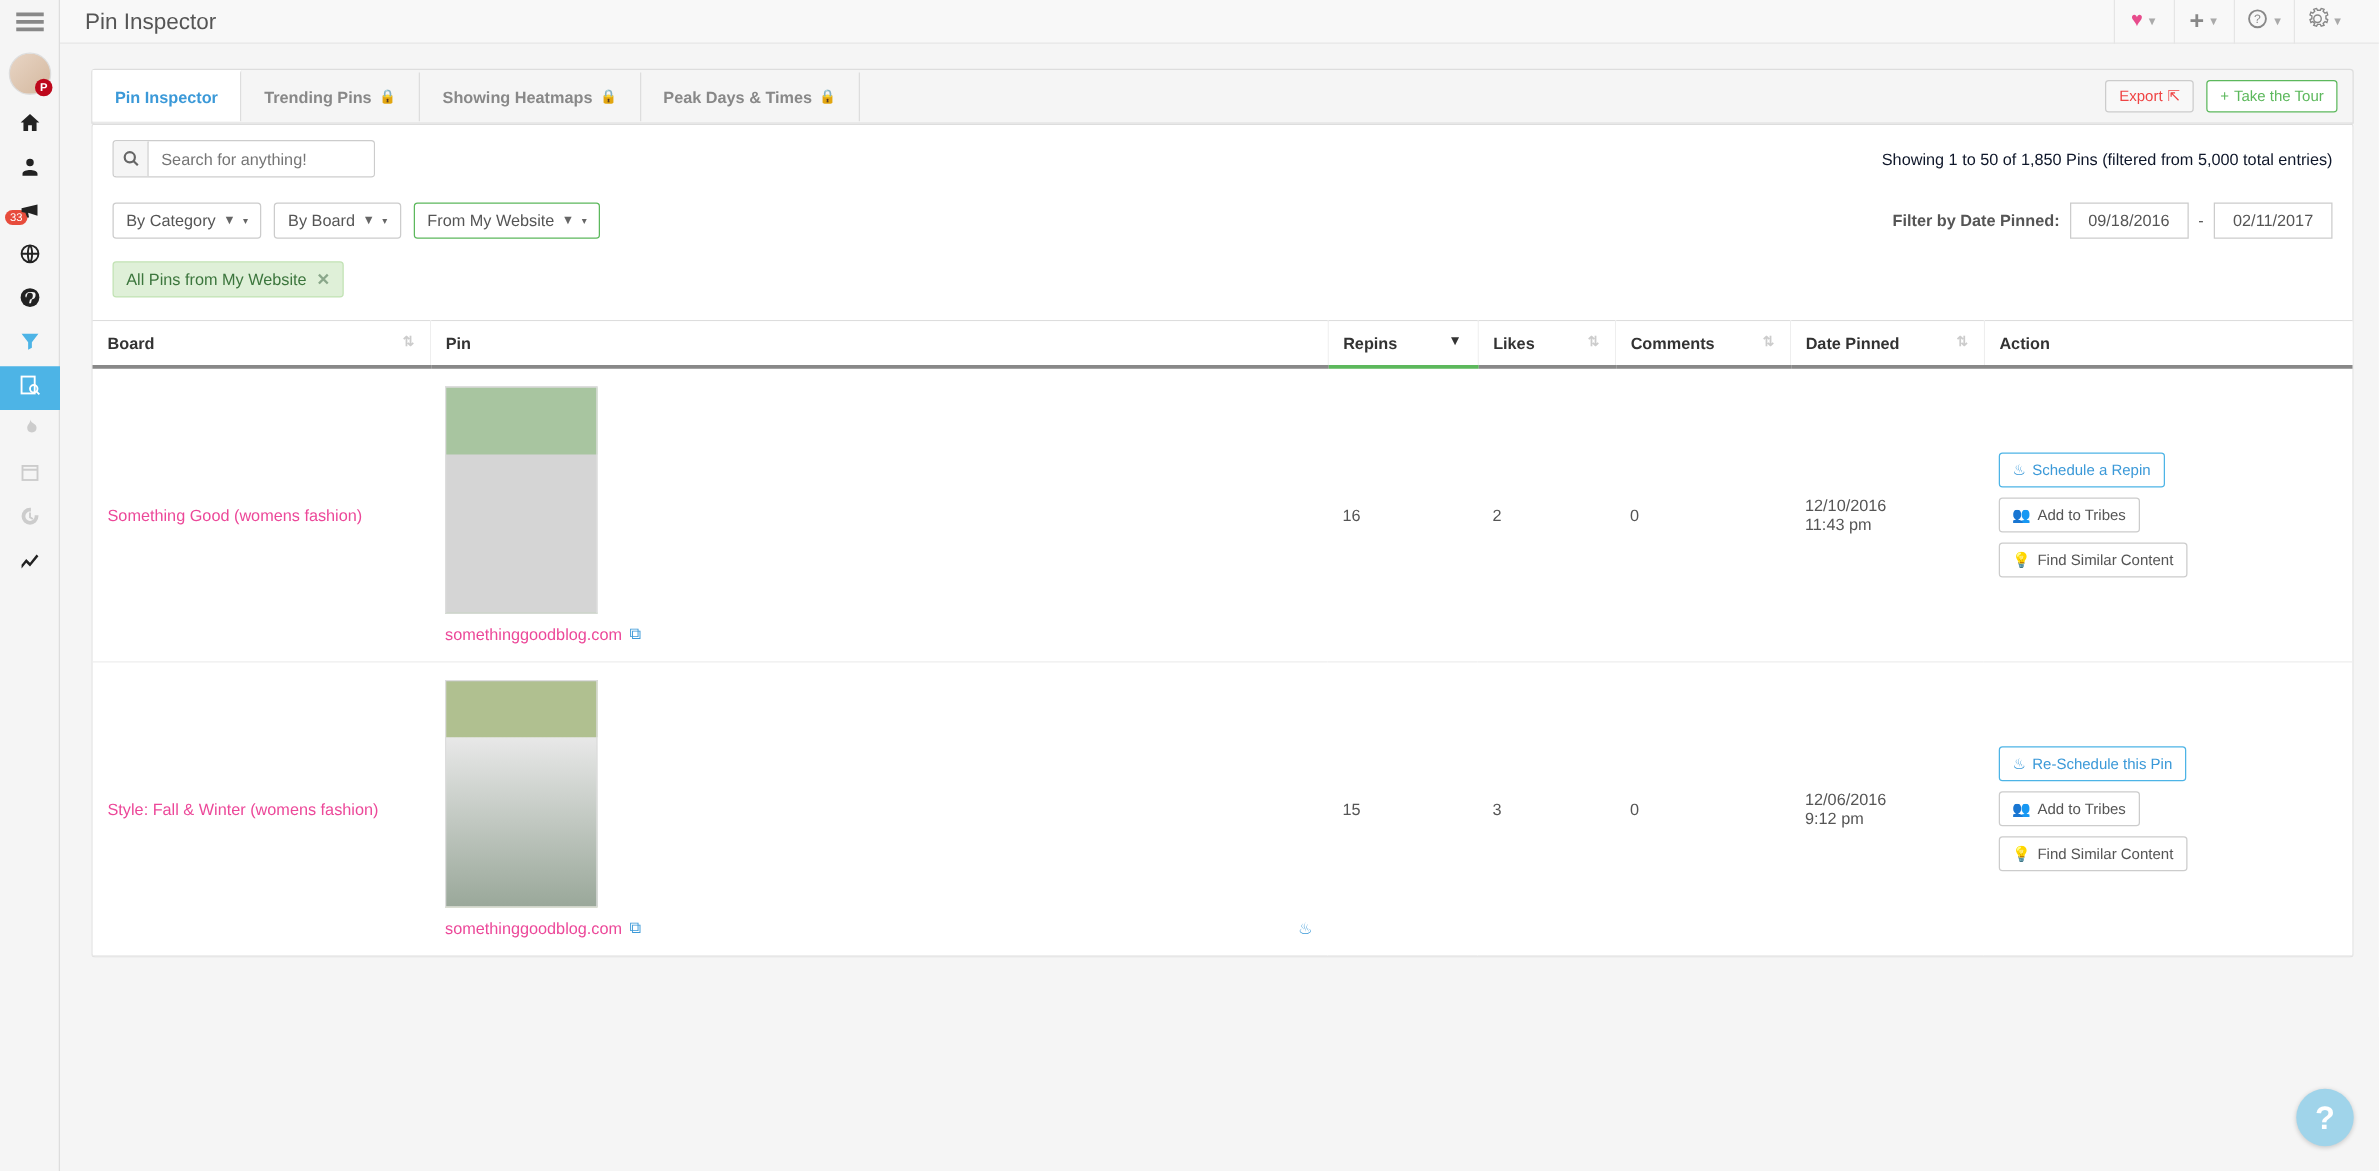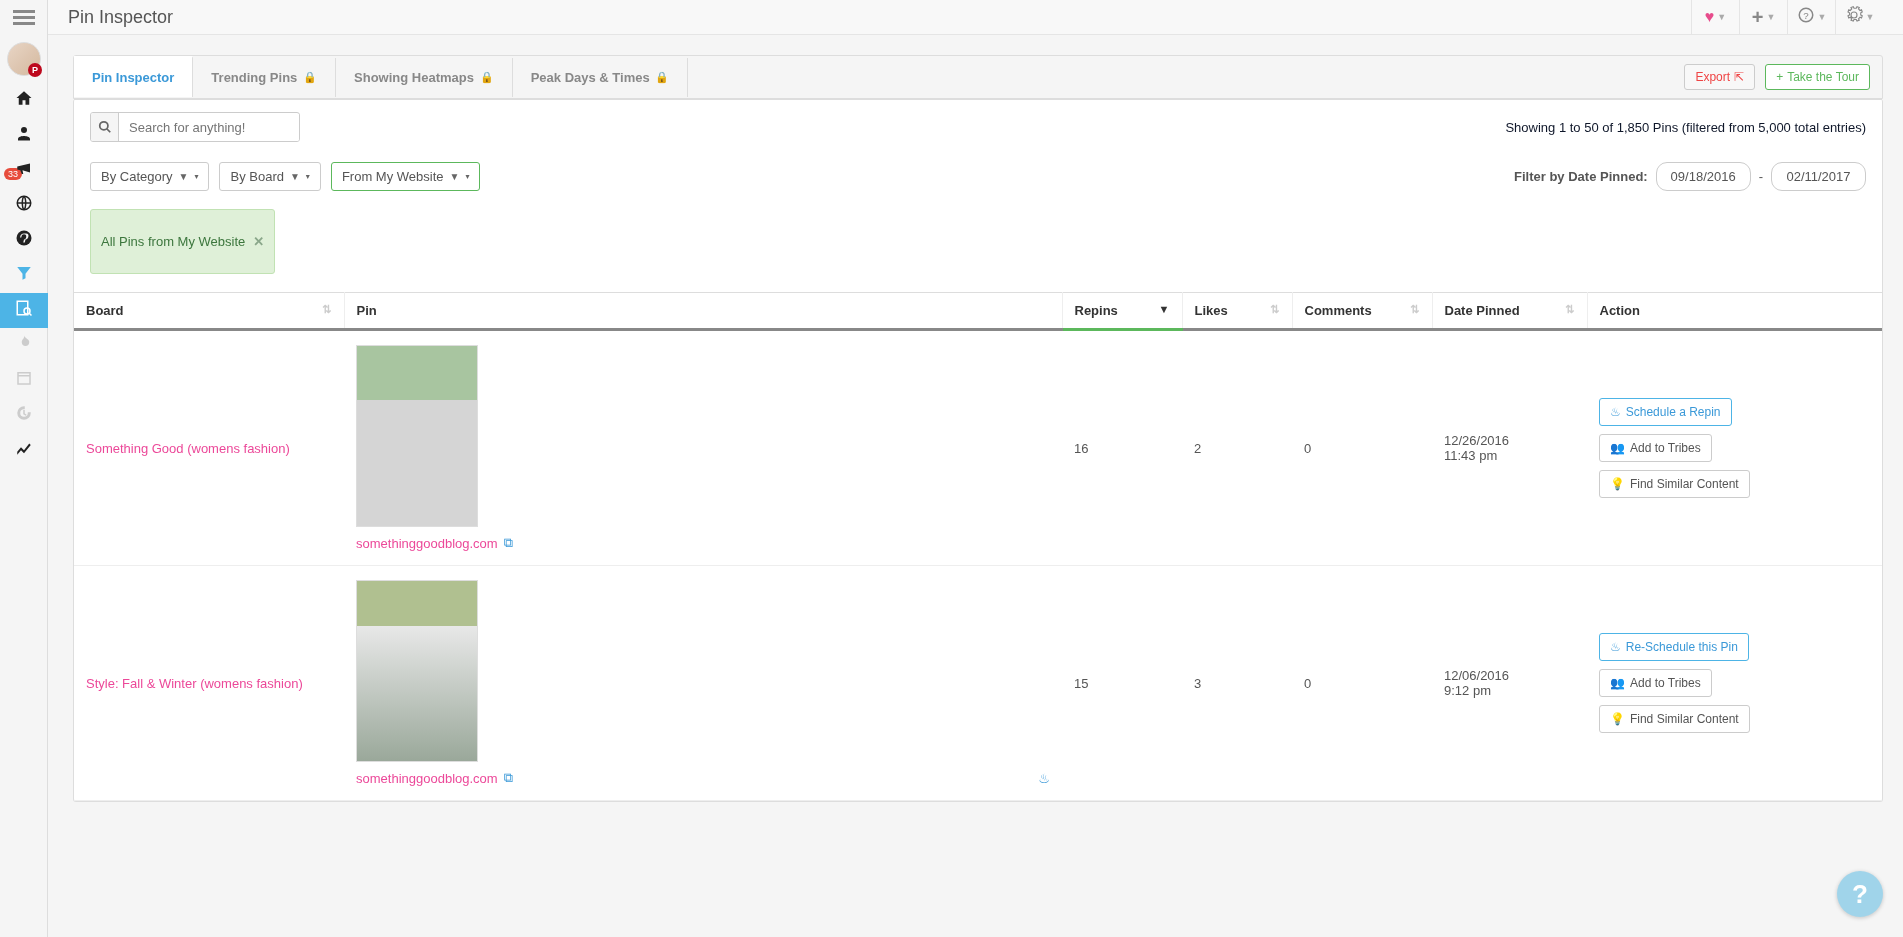--- a/index.html
+++ b/index.html
@@ -47,25 +47,25 @@
 .showing-text { margin-left: auto; color: #0f172a; font-size: 13px; }
 
 
 .filter-row { padding: 8px 16px; display: flex; align-items: center; gap: 10px; }
 .dropdown-btn { padding: 6px 10px; border: 1px solid #ccc; border-radius: 3px; background: #fff; font-size: 13px; color: #555; cursor: pointer; display: inline-flex; align-items: center; gap: 6px; }
 .dropdown-btn .filter-ico { font-size: 10px; color: #666; }
 .dropdown-btn .caret2 { font-size: 8px; color: #666; }
 .dropdown-btn.green { border-color: #5cb85c; }
 .date-filter { margin-left: auto; display: flex; align-items: center; gap: 8px; font-size: 13px; }
 .date-filter label { font-weight: bold; color: #555; }
-.date-input { border: 1px solid #ccc; border-radius: 11px; padding: 6px 10px; width: 95px; text-align: center; color: #555; font-size: 13px; }
+.date-input { border: 1px solid #ccc; border-radius: 0; padding: 6px 10px; width: 95px; text-align: center; color: #555; font-size: 13px; }
 
 
 .tag-row { padding: 10px 16px 18px; }
-.filter-tag { display: inline-flex; align-items: center; gap: 8px; padding: 24px 10px; background: #dff0d8; border: 1px solid #c1e2b3; border-radius: 3px; color: #3c763d; font-size: 13px; }
+.filter-tag { display: inline-flex; align-items: center; gap: 8px; padding: 6px 10px; background: #dff0d8; border: 1px solid #c1e2b3; border-radius: 3px; color: #3c763d; font-size: 13px; }
 .filter-tag .close-x { color: #8aa78a; cursor: pointer; font-weight: bold; }
 
 
 .data-table { width: 100%; border-collapse: collapse; }
 .data-table thead th { background: #fff; border-top: 1px solid #ddd; border-bottom: 3px solid #888; padding: 10px 12px; text-align: left; font-weight: bold; color: #333; font-size: 13px; position: relative; }
 .data-table thead th.sorted { border-bottom: 3px solid #5cb85c; }
 .data-table thead th .sort-ico { float: right; color: #ccc; font-size: 11px; }
 .data-table thead th.sorted .sort-ico { color: #333; }
 .data-table tbody td { padding: 14px 12px; border-bottom: 1px solid #eee; vertical-align: middle; color: #555; }
 .data-table tbody td a { color: #ec4899; text-decoration: none; }
@@ -327,21 +327,21 @@
             <div class="pin-thumb"></div>
             <div class="pin-source">
               <a href="#">somethinggoodblog.com</a>
               <span style="color:#3b99d8;">⧉</span>
             </div>
           </td>
           <td>16</td>
           <td>2</td>
           <td>0</td>
           <td>
-            <div>12/26/2016</div>
+            <div>12/10/2016</div>
             <div>11:43 pm</div>
           </td>
           <td>
             <div class="action-btns">
               <button class="action-btn primary">
                 <span style="color:#3b99d8;">♨</span>
                 <span>Schedule a Repin</span>
               </button>
               <button class="action-btn">
                 <span>👥</span>

